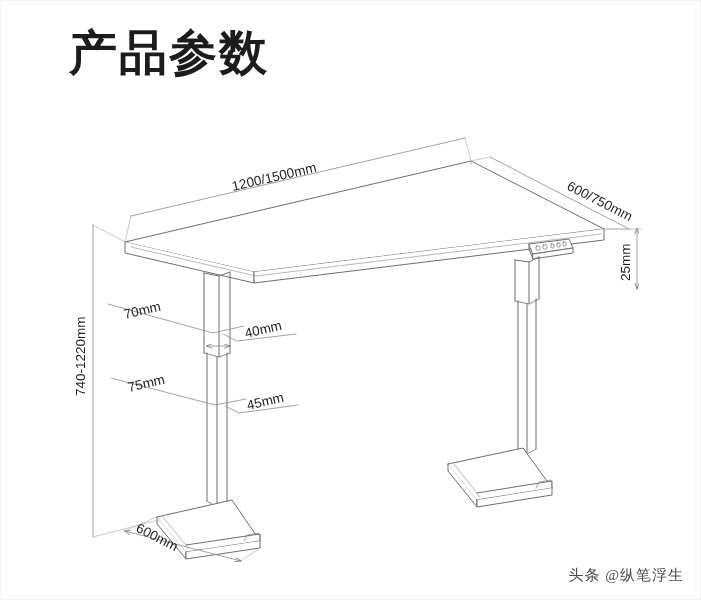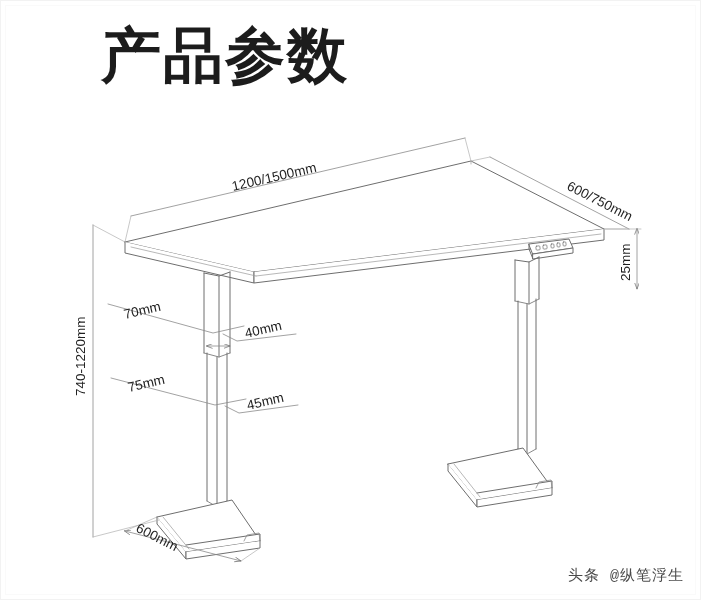--- a/index.html
+++ b/index.html
@@ -26,46 +26,45 @@
     content: "";
     position: absolute;
     left: 4px; top: 4px; right: 4px; bottom: 4px;
     border: 1px solid #fafafa;
     pointer-events: none;
   }
   #title {
     position: absolute;
     left: 68px;
     top: 22px;
-    font-size: 60px;
+    font-size: 48px;
     font-weight: 700;
     letter-spacing: 2px;
     color: #1c1c1c;
     line-height: 1.25;
     white-space: nowrap;
-    font-family: Liberation Mono, monospace;
-    margin-left: 32px;
+    font-family: Liberation Sans, sans-serif;
   }
   #drawing {
     position: absolute;
     left: 0;
     top: 0;
     width: 701px;
     height: 600px;
   }
   #watermark {
     position: absolute;
     right: 16px;
     bottom: 14px;
     font-size: 15px;
     color: #3b3b3b;
     letter-spacing: 1px;
     white-space: nowrap;
     opacity: 0.92;
-    font-family: Liberation Mono, monospace;
+    font-family: Liberation Serif, serif;
   }
   .dim-text {
     font-family: "Liberation Sans", "DejaVu Sans", sans-serif;
     fill: #1f1f1f;
     font-size: 13.5px;
   }
 </style>
 </head>
 <body>
 

